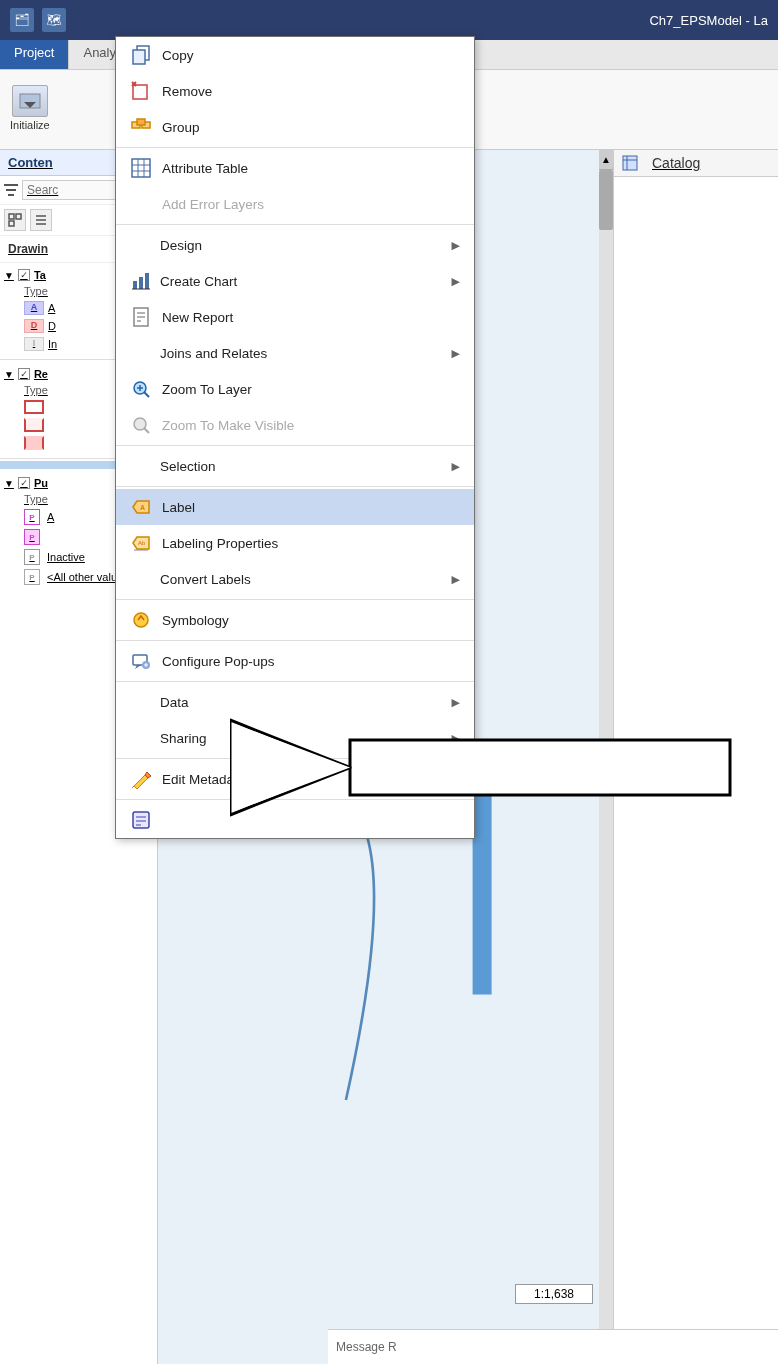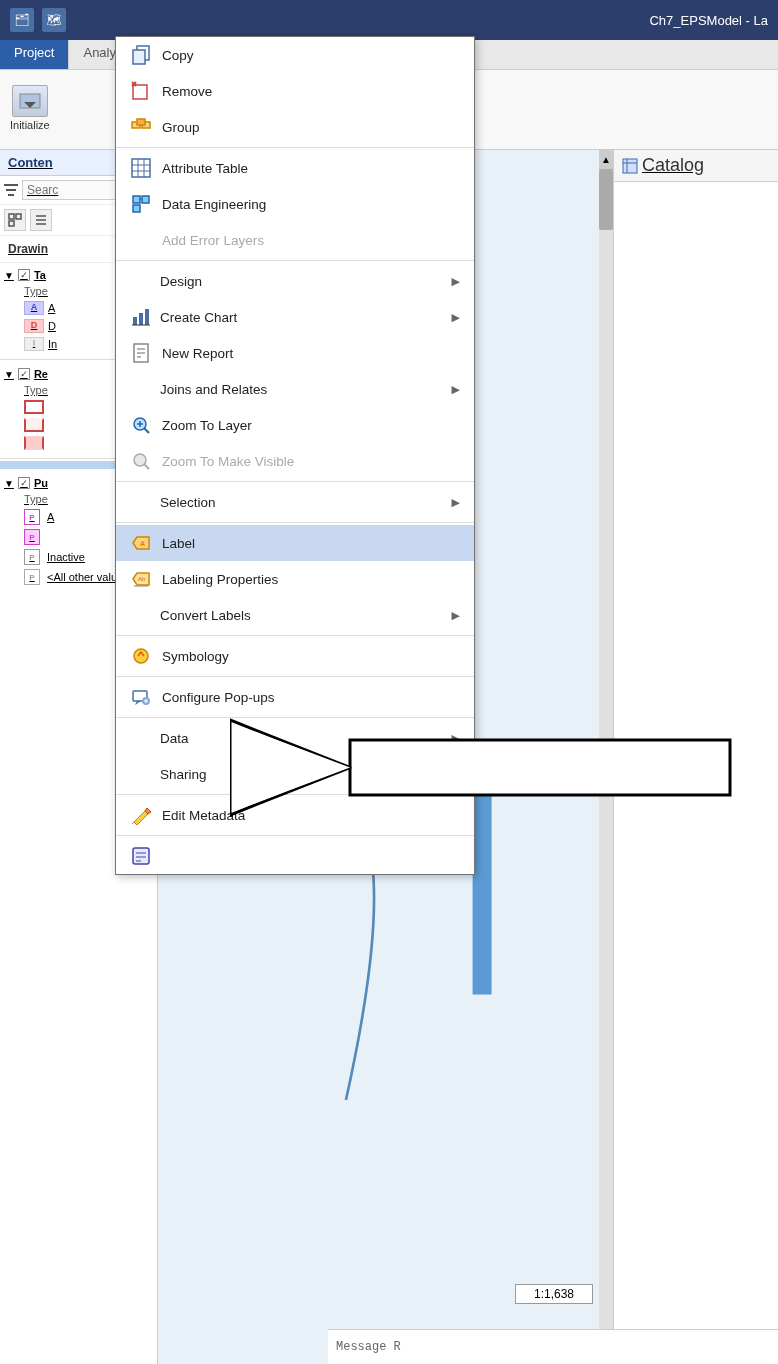--- a/index.html
+++ b/index.html
@@ -213,26 +213,26 @@
     .catalog-panel {
       width: 165px;
       background: white;
       border-left: 1px solid #ccc;
       position: relative;
     }
 
     .catalog-header {
       background: #f5f5f5;
       padding: 5px 8px;
-      font-size: 18px;
+      font-size: 14px;
       color: #333;
       border-bottom: 1px solid #ccc;
       display: flex;
       align-items: center;
-      gap: 4px;
+      gap: 14px;
     }
 
     .map-scrollbar {
       position: absolute;
       right: 0;
       top: 0;
       width: 14px;
       height: 100%;
       background: #e0e0e0;
     }
@@ -264,21 +264,20 @@
       right: 0;
       width: 450px;
       height: 35px;
       background: white;
       border-top: 1px solid #ccc;
       display: flex;
       align-items: center;
       padding: 0 8px;
       font-size: 12px;
       color: #666;
-      font-family: Liberation Mono, monospace;
     }
 
     
     .context-menu {
       position: absolute;
       top: 36px;
       left: 115px;
       width: 360px;
       background: white;
       border: 1px solid #737373;
@@ -642,31 +641,20 @@
         <rect x="1" y="1" width="18" height="18" fill="white" stroke="#4a6fa5" stroke-width="1.5"></rect>
         <line x1="1" y1="7" x2="19" y2="7" stroke="#4a6fa5" stroke-width="1"></line>
         <line x1="1" y1="13" x2="19" y2="13" stroke="#4a6fa5" stroke-width="1"></line>
         <line x1="7" y1="1" x2="7" y2="19" stroke="#4a6fa5" stroke-width="1"></line>
         <line x1="13" y1="1" x2="13" y2="19" stroke="#4a6fa5" stroke-width="1"></line>
       </svg>
     </div>
     <span>Attribute Table</span>
   </div>
 
-  <div class="menu-item">
-    <div class="menu-icon">
-      <svg width="20" height="20" viewBox="0 0 20 20">
-        <rect x="2" y="2" width="7" height="7" fill="#80ccff" stroke="#2266aa" stroke-width="1.5"></rect>
-        <rect x="11" y="2" width="7" height="7" fill="#80ccff" stroke="#2266aa" stroke-width="1.5"></rect>
-        <rect x="2" y="11" width="7" height="7" fill="#80ccff" stroke="#2266aa" stroke-width="1.5"></rect>
-        <line x1="9" y1="5" x2="11" y2="5" stroke="#2266aa" stroke-width="1"></line>
-      </svg>
-    </div>
-    <span>Data Engineering</span>
-  </div>
 
   <div class="menu-item disabled">
     <div class="menu-icon"></div>
     <span>Add Error Layers</span>
   </div>
 
   <div class="menu-separator"></div>
 
   <div class="menu-item has-submenu">
     <div class="menu-label-wrap">

